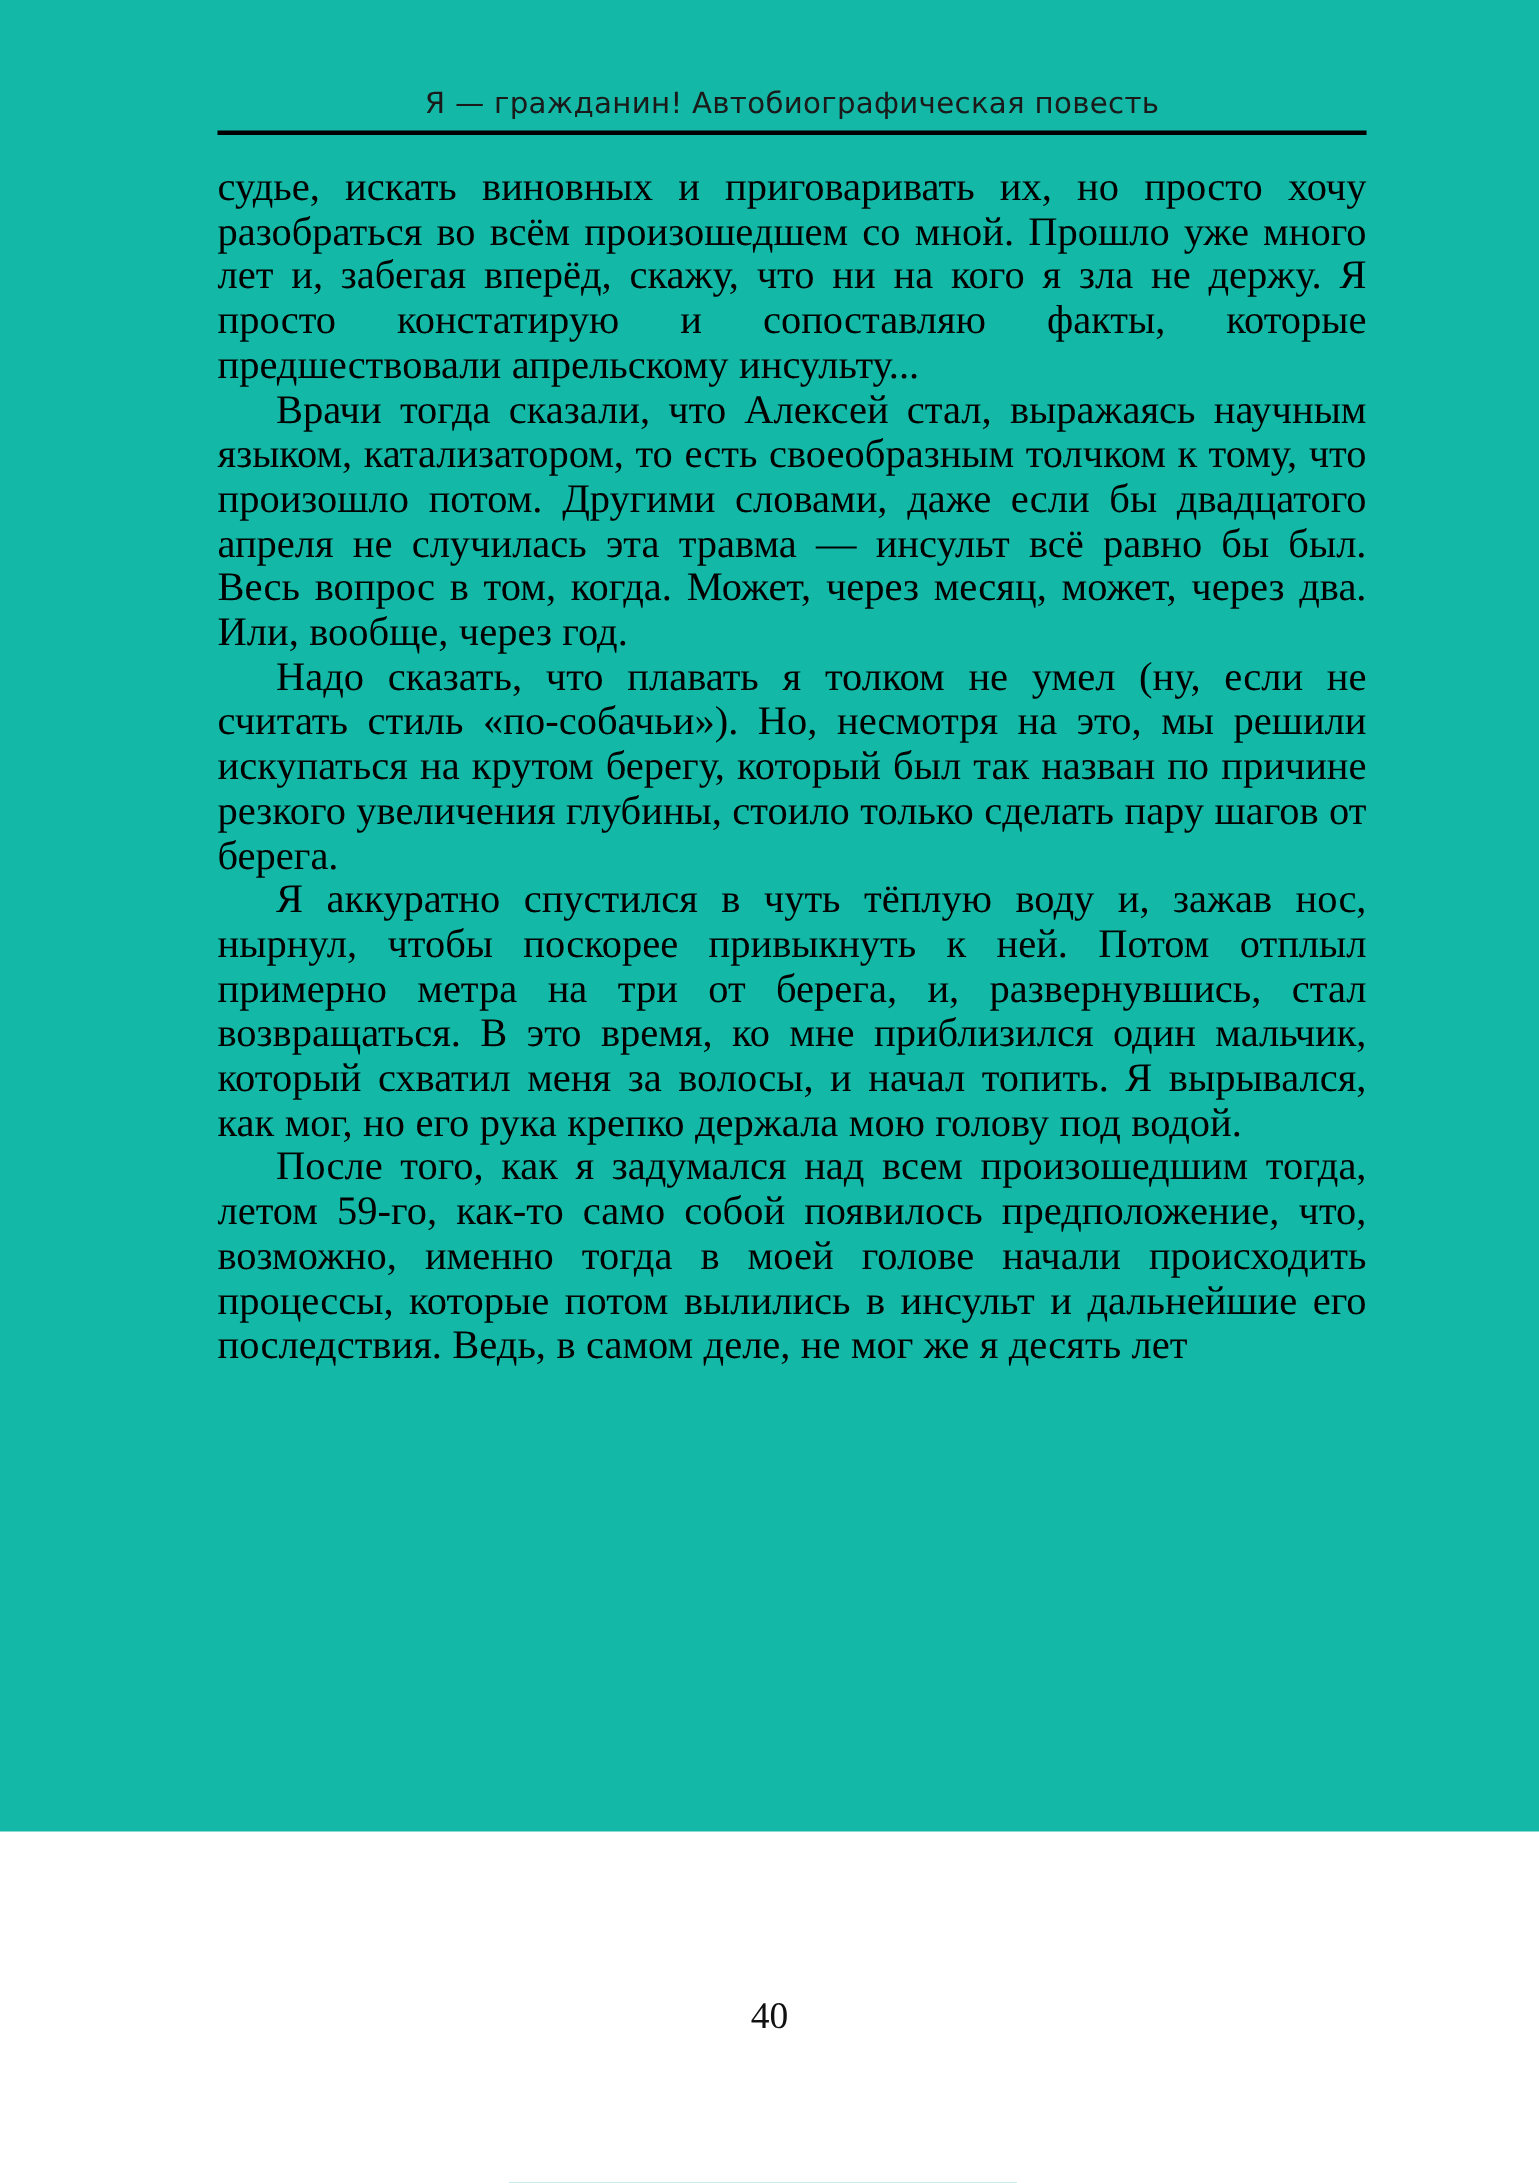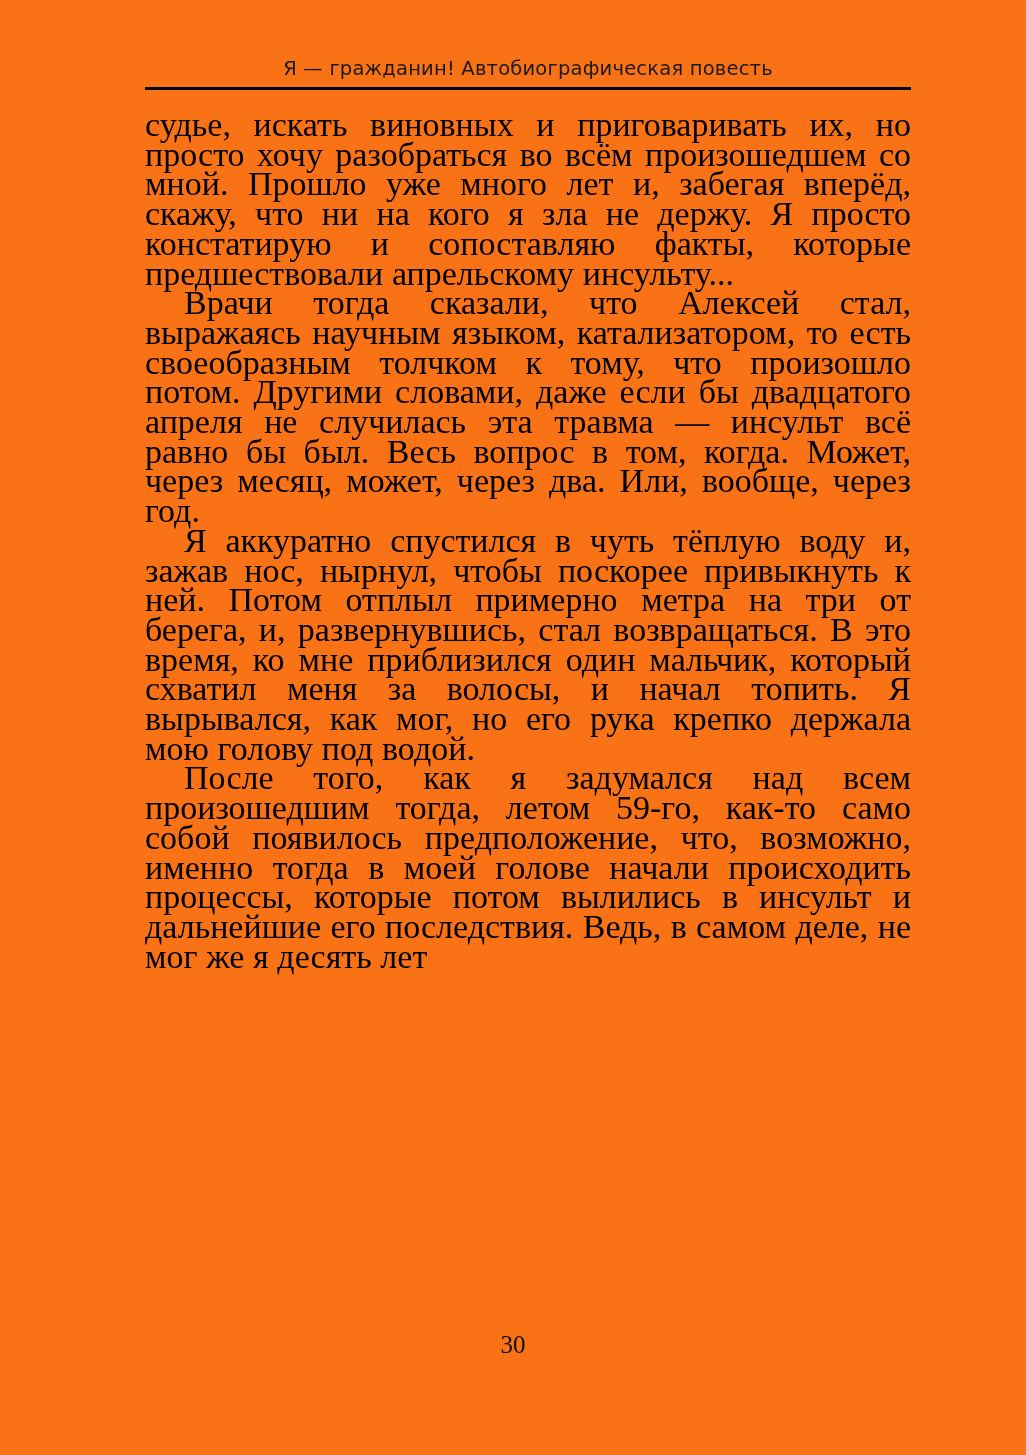--- a/index.html
+++ b/index.html
@@ -14,22 +14,22 @@
     font-family: "Liberation Serif", "DejaVu Serif", serif;
     color: #000000;
     overflow: hidden;
   }
 
   .page {
     position: absolute;
     left: 0;
     top: 0;
     width: 1026px;
-    height: 1455px;
-    background: #f97316;
+    height: 1221px;
+    background: #14b8a6;
   }
 
   
   .header-block {
     position: absolute;
     left: 145px;
     top: 58px;
     width: 766px;
   }
   .header-title {
@@ -51,21 +51,21 @@
 
   
   .text-column {
     position: absolute;
     left: 145px;
     top: 110px;
     width: 766px;
   }
   .para {
     margin: 0;
-    font-size: 34px;
+    font-size: 27px;
     line-height: 29.7px;
     text-align: justify;
     text-align-last: left;
     text-justify: inter-word;
     word-spacing: 0.2px;
     hyphens: manual;
     color: #000000;
   }
   .para.indent {
     text-indent: 39px;
@@ -92,19 +92,20 @@
 <div class="page">
 
   <div class="header-block">
     <div class="header-title">Я — гражданин! Автобиографическая повесть</div>
     <div class="header-rule"></div>
   </div>
 
   <div class="text-column">
     <p class="para flush">судье, искать виновных и приговаривать их, но просто хочу разобраться во всём произошедшем со мной. Прошло уже много лет и, забегая вперёд, скажу, что ни на кого я зла не держу. Я просто констатирую и сопоставляю факты, которые предшествовали апрельскому инсульту...</p>
     <p class="para indent">Врачи тогда сказали, что Алексей стал, выражаясь научным языком, катализатором, то есть своеобразным толчком к тому, что произошло потом. Другими словами, даже если бы двадцатого апреля не случилась эта травма — инсульт всё равно бы был. Весь вопрос в том, когда. Может, через месяц, может, через два. Или, вообще, через год.</p>
+    <p class="para indent">Надо сказать, что плавать я толком не умел (ну, если не считать стиль «по-собачьи»). Но, несмотря на это, мы решили искупаться на крутом берегу, который был так назван по причине резкого увеличения глубины, стоило только сделать пару шагов от берега.</p>
     <p class="para indent">Я аккуратно спустился в чуть тёплую воду и, зажав нос, нырнул, чтобы поскорее привыкнуть к ней. Потом отплыл примерно метра на три от берега, и, развернувшись, стал возвращаться. В это время, ко мне приблизился один мальчик, который схватил меня за волосы, и начал топить. Я вырывался, как мог, но его рука крепко держала мою голову под водой.</p>
     <p class="para indent">После того, как я задумался над всем произошедшим тогда, летом 59-го, как-то само собой появилось предположение, что, возможно, именно тогда в моей голове начали происходить процессы, которые потом вылились в инсульт и дальнейшие его последствия. Ведь, в самом деле, не мог же я десять лет</p>
   </div>
 
-  <div class="page-number">30</div>
+  <div class="page-number">40</div>
 
 </div>
 
 </body></html>

